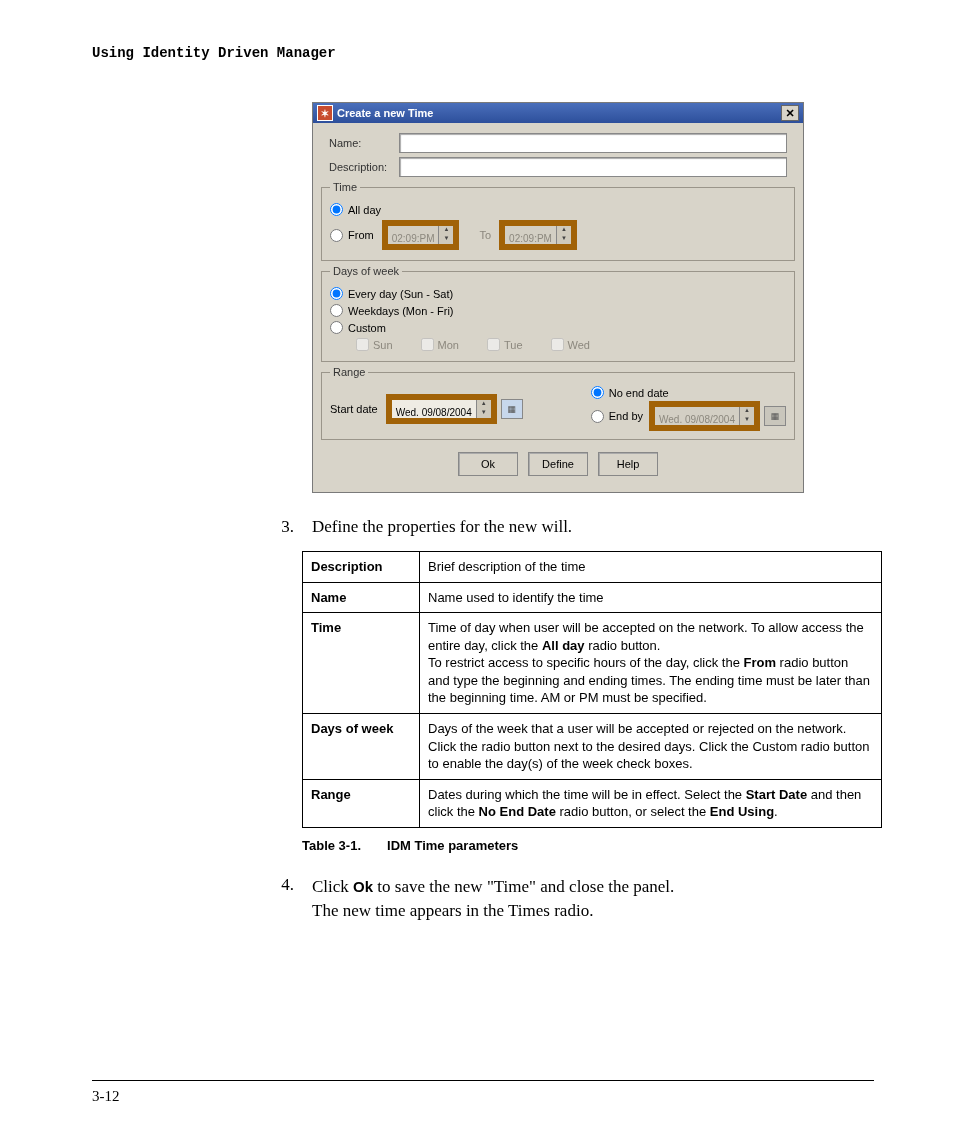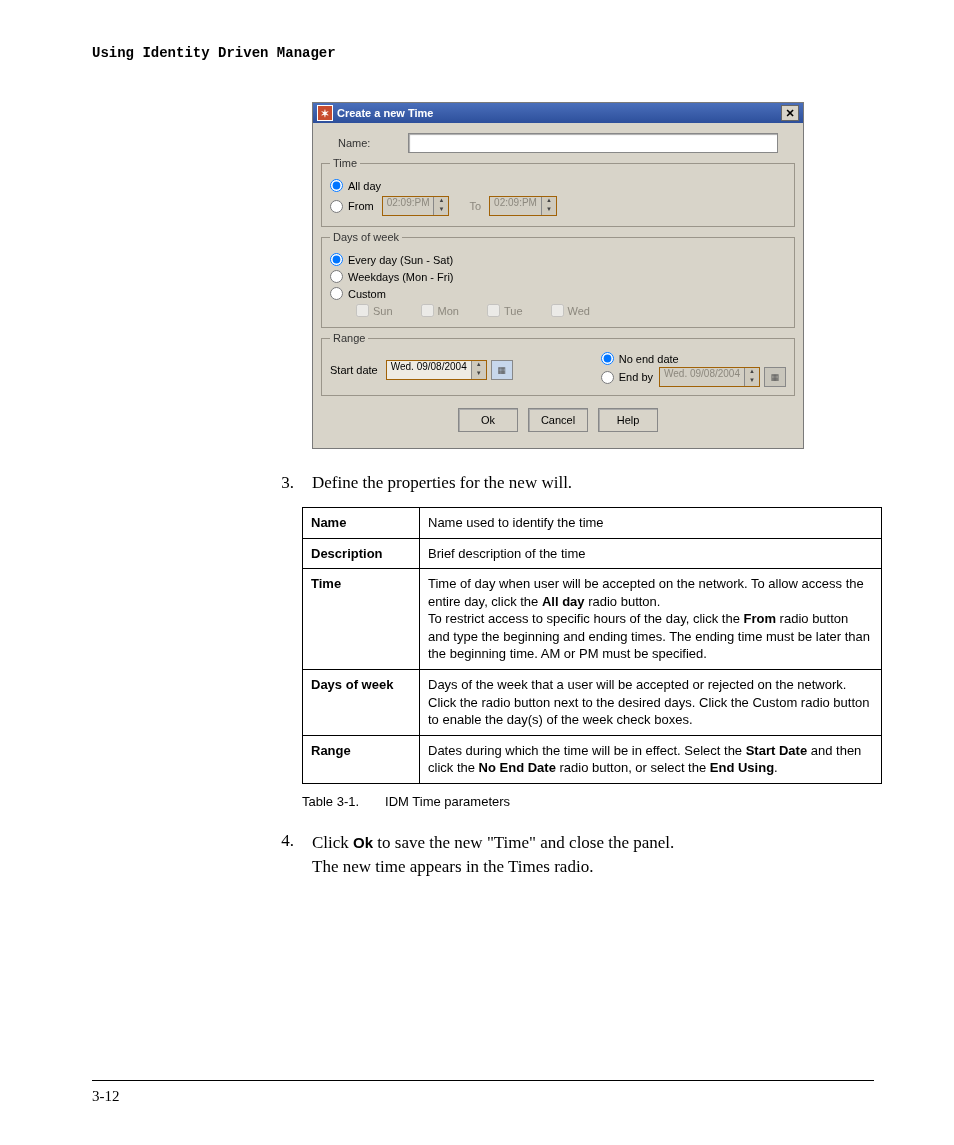--- a/index.html
+++ b/index.html
@@ -6,29 +6,29 @@
   body{width:954px;height:1145px;position:relative}
   .page{padding:44px 80px 0 92px}
   .hdr{font-family:Liberation Mono, monospace;font-weight:bold;font-size:14px;line-height:1.3}
   .figwrap{margin-top:40px;margin-left:220px}
   .dialog{width:490px;border:1px solid #7a7a7a;background:#d8d4c9;font-family:Tahoma,Arial,sans-serif;font-size:11px;color:#000}
   .titlebar{background:linear-gradient(#4a6fbb,#2d4f9b);color:#fff;display:flex;align-items:center;padding:2px 4px;font-weight:bold;font-size:11px}
   .titlebar .ticon{width:14px;height:14px;background:#c84c2e;border:1px solid #fff;margin-right:4px;display:flex;align-items:center;justify-content:center;font-size:10px;color:#fff}
   .titlebar .spacer{flex:1}
   .titlebar .closebtn{width:16px;height:14px;background:#d8d4c9;border:1px solid #666;color:#000;font-weight:bold;font-size:11px;display:flex;align-items:center;justify-content:center;line-height:1}
   .dbody{padding:6px 8px}
-  .row{display:flex;align-items:center;margin:4px 17px}
+  .row{display:flex;align-items:center;margin:4px 8px}
   .lbl{width:70px;color:#333}
   .tinput{flex:1;height:18px;background:#fff;border:1px solid #888;box-shadow:inset 1px 1px 1px #aaa}
   fieldset{border:1px solid #9a958a;margin:4px 0;padding:6px 8px}
   fieldset legend{font-size:11px;color:#333;padding:0 3px}
   .rad{display:flex;align-items:center;margin:4px 0}
   .rad input{margin:0 5px 0 0}
   .disabled{color:#8c887e}
-  .spin{display:inline-flex;align-items:flex-start;border:1px solid #a16207;background:#efece4;height:18px}
+  .spin{display:inline-flex;align-items:flex-end;border:6px solid #a16207;background:#efece4;height:18px}
   .spin.dis{background:#d3cfc4}
   .spin .val{padding:0 4px;font-size:10px}
   .spin .arrows{width:14px;height:18px;border-left:1px solid #888;background:#cfcabd;display:flex;flex-direction:column}
   .spin .arrows span{flex:1;font-size:6px;line-height:1;text-align:center;color:#444}
   .chkrow{display:flex;gap:28px;margin:4px 0 4px 26px}
   .chk{display:flex;align-items:flex-end}
   .chk input{margin:0 4px 0 0}
   .calbtn{width:20px;height:18px;border:1px solid #888;background:#c7d7ec;margin-left:4px;display:inline-flex;align-items:center;justify-content:center;font-size:9px;color:#555}
   .calbtn.dim{background:#c9c6bc}
   .btnrow{display:flex;justify-content:center;gap:10px;padding:8px 0 10px}
@@ -36,21 +36,21 @@
   .rangeinner{display:flex;align-items:center;gap:8px}
   .rangeleft{display:flex;align-items:center}
   .rangeright{margin-left:auto}
   .rangeright .rad{margin:2px 0}
   .step{display:flex;margin:24px 0 14px 170px;font-size:17px}
   .step .num{width:32px;text-align:right;margin-right:18px}
   .tablewrap{margin-left:210px;width:580px}
   table.params{border-collapse:collapse;width:100%;font-family:Arial,Helvetica,sans-serif;font-size:13px}
   table.params td{border:1px solid #000;padding:6px 8px;vertical-align:top;line-height:1.35}
   table.params td.k{font-weight:bold;white-space:nowrap;width:100px}
-  .caption{margin:10px 0 0 210px;font-family:Arial,Helvetica,sans-serif;font-size:13px;font-weight:normal}
+  .caption{margin:10px 0 0 210px;font-family:Arial,Helvetica,sans-serif;font-size:13px;font-weight:bold}
   .caption .gap{display:inline-block;width:26px}
   .step2{display:flex;margin:22px 0 0 170px;font-size:17px}
   .step2 .num{width:32px;text-align:right;margin-right:18px}
   .step2 .body{max-width:560px;line-height:1.45}
   .bold{font-weight:bold;font-family:Arial,Helvetica,sans-serif;font-size:15px}
   .footer{position:absolute;left:92px;right:80px;bottom:40px}
   .footer hr{border:none;border-top:1px solid #000;margin:0 0 6px}
   .pagenum{font-size:15px}
 </style>
 </head>
@@ -65,20 +65,24 @@
     <div class="dialog">
       <div class="titlebar">
         <span class="ticon">✶</span>
         <span>Create a new Time</span>
         <span class="spacer"></span>
         <span class="closebtn">✕</span>
       </div>
       <div class="dbody">
         <div class="row">
           <span class="lbl">Name:</span>
+          <div class="tinput"></div>
+        </div>
+        <div class="row">
+          <span class="lbl">Description:</span>
           <div class="tinput"></div>
         </div>
 
         <fieldset>
           <legend>Time</legend>
           <div class="rad">
               <input type="radio" checked="" style="">
               <span>All day</span>
             </div>
           <div class="rad">
@@ -171,42 +175,42 @@
                     </span>
                   </span>
                 <span class="calbtn dim">▦</span>
               </div>
             </div>
           </div>
         </fieldset>
 
         <div class="btnrow">
           <div class="btn">Ok</div>
-          <div class="btn">Cancel</div>
+          <div class="btn">Define</div>
           <div class="btn">Help</div>
         </div>
       </div>
     </div>
   </div>
 
   <div class="step">
     <span class="num">3.</span>
     <span>Define the properties for the new will.</span>
   </div>
 
   <div class="tablewrap">
     <table class="params">
       <tbody id="params-body">
           <tr>
+            <td class="k">Description</td>
+            <td>Brief description of the time</td>
+          </tr>
+          <tr>
             <td class="k">Name</td>
             <td>Name used to identify the time</td>
-          </tr>
-          <tr>
-            <td class="k">Description</td>
-            <td>Brief description of the time</td>
           </tr>
           <tr>
             <td class="k">Time</td>
             <td>Time of day when user will be accepted on the network. To allow access the entire day, click the <b>All day</b> radio button.<br>To restrict access to specific hours of the day, click the <b>From</b> radio button and type the beginning and ending times. The ending time must be later than the beginning time. AM or PM must be specified.</td>
           </tr>
           <tr>
             <td class="k">Days of week</td>
             <td>Days of the week that a user will be accepted or rejected on the network. Click the radio button next to the desired days. Click the Custom radio button to enable the day(s) of the week check boxes.</td>
           </tr>
           <tr>

